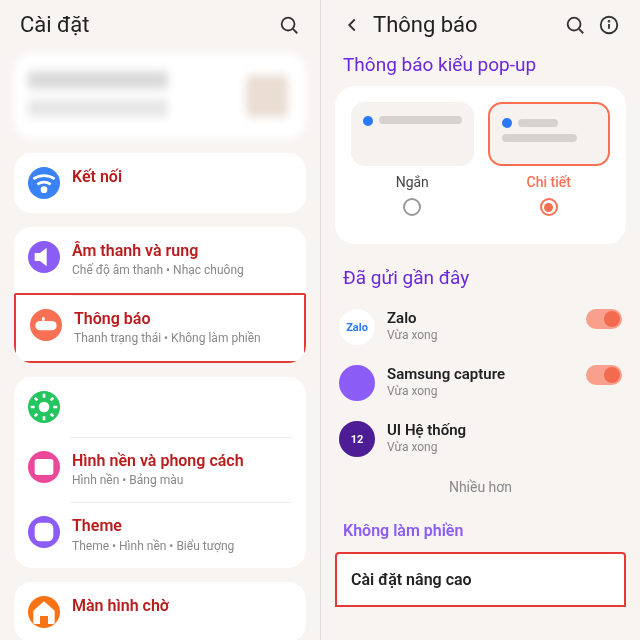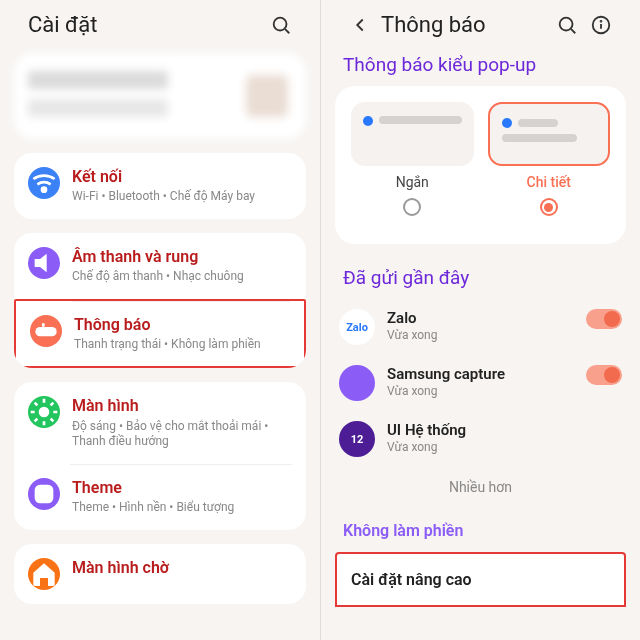--- a/index.html
+++ b/index.html
@@ -15,21 +15,21 @@
     width: 320px;
     height: 640px;
     background: #f7f4f2;
     position: relative;
     overflow: hidden;
   }
   .pane + .pane { border-left: 1px solid #ddd; }
   .hdr {
     display: flex;
     align-items: center;
-    padding: 12px 28px 8px;
+    padding: 12px 20px 8px;
   }
   .hdr-title {
     font-size: 22px;
     font-weight: 400;
     color: #222;
     flex: 1;
   }
   .hdr-ico {
     width: 22px; height: 22px;
     display: flex; align-items: center; justify-content: center;
@@ -188,21 +188,20 @@
         <div class="row">
           <div class="ic" style="background:#3b82f6">
             <svg viewBox="0 0 24 24" fill="none" stroke="white" stroke-width="2">
               <path d="M4 9a14 14 0 0 1 16 0"></path>
               <path d="M7 13a9 9 0 0 1 10 0"></path>
               <circle cx="12" cy="17" r="1.5" fill="white"></circle>
             </svg>
           </div>
           <div class="txt">
             <div class="ttl">Kết nối</div>
-            <div class="sub">Wi-Fi • Bluetooth • Chế độ Máy bay</div>
           </div>
         </div>
       </div>
       <div class="card">
         <div class="row">
           <div class="ic" style="background:#8b5cf6">
             <svg viewBox="0 0 24 24" fill="white">
               <path d="M5 9v6h4l5 4V5L9 9H5z"></path>
             </svg>
           </div>
@@ -234,23 +233,30 @@
                 <line x1="12" y1="19" x2="12" y2="22"></line>
                 <line x1="2" y1="12" x2="5" y2="12"></line>
                 <line x1="19" y1="12" x2="22" y2="12"></line>
                 <line x1="5" y1="5" x2="7" y2="7"></line>
                 <line x1="17" y1="17" x2="19" y2="19"></line>
                 <line x1="5" y1="19" x2="7" y2="17"></line>
                 <line x1="17" y1="7" x2="19" y2="5"></line>
               </g>
             </svg>
           </div>
-          <div class="txt">
-            <div class="ttl">Màn hình</div>
-            <div class="sub">Độ sáng • Bảo vệ cho mắt thoải mái • Thanh điều hướng</div>
+        </div>
+        <div class="row">
+          <div class="ic" style="background:#ec4899">
+            <svg viewBox="0 0 24 24" fill="white">
+              <rect x="5" y="6" width="14" height="12" rx="2"></rect>
+            </svg>
+          </div>
+          <div class="txt">
+            <div class="ttl">Hình nền và phong cách</div>
+            <div class="sub">Hình nền • Bảng màu</div>
           </div>
         </div>
         <div class="row">
           <div class="ic" style="background:#8b5cf6">
             <svg viewBox="0 0 24 24" fill="white">
               <rect x="5" y="5" width="14" height="14" rx="4"></rect>
             </svg>
           </div>
           <div class="txt">
             <div class="ttl">Theme</div>

